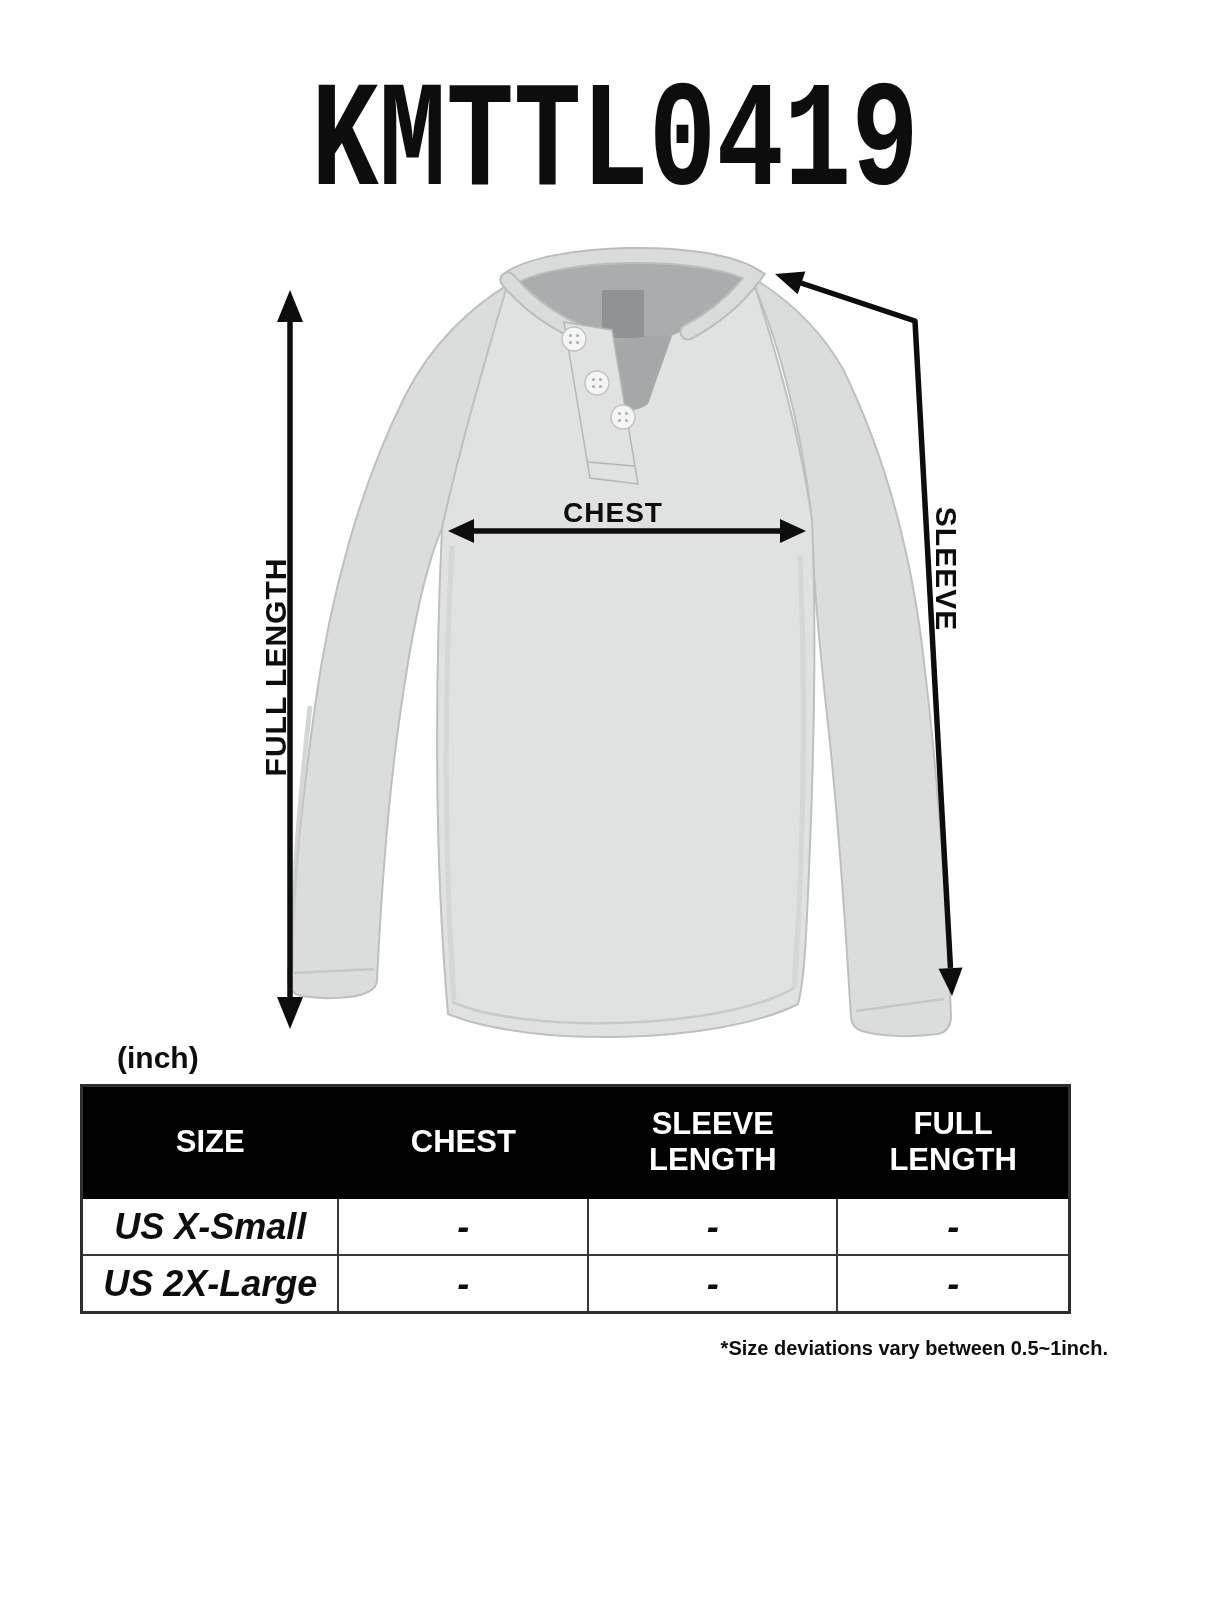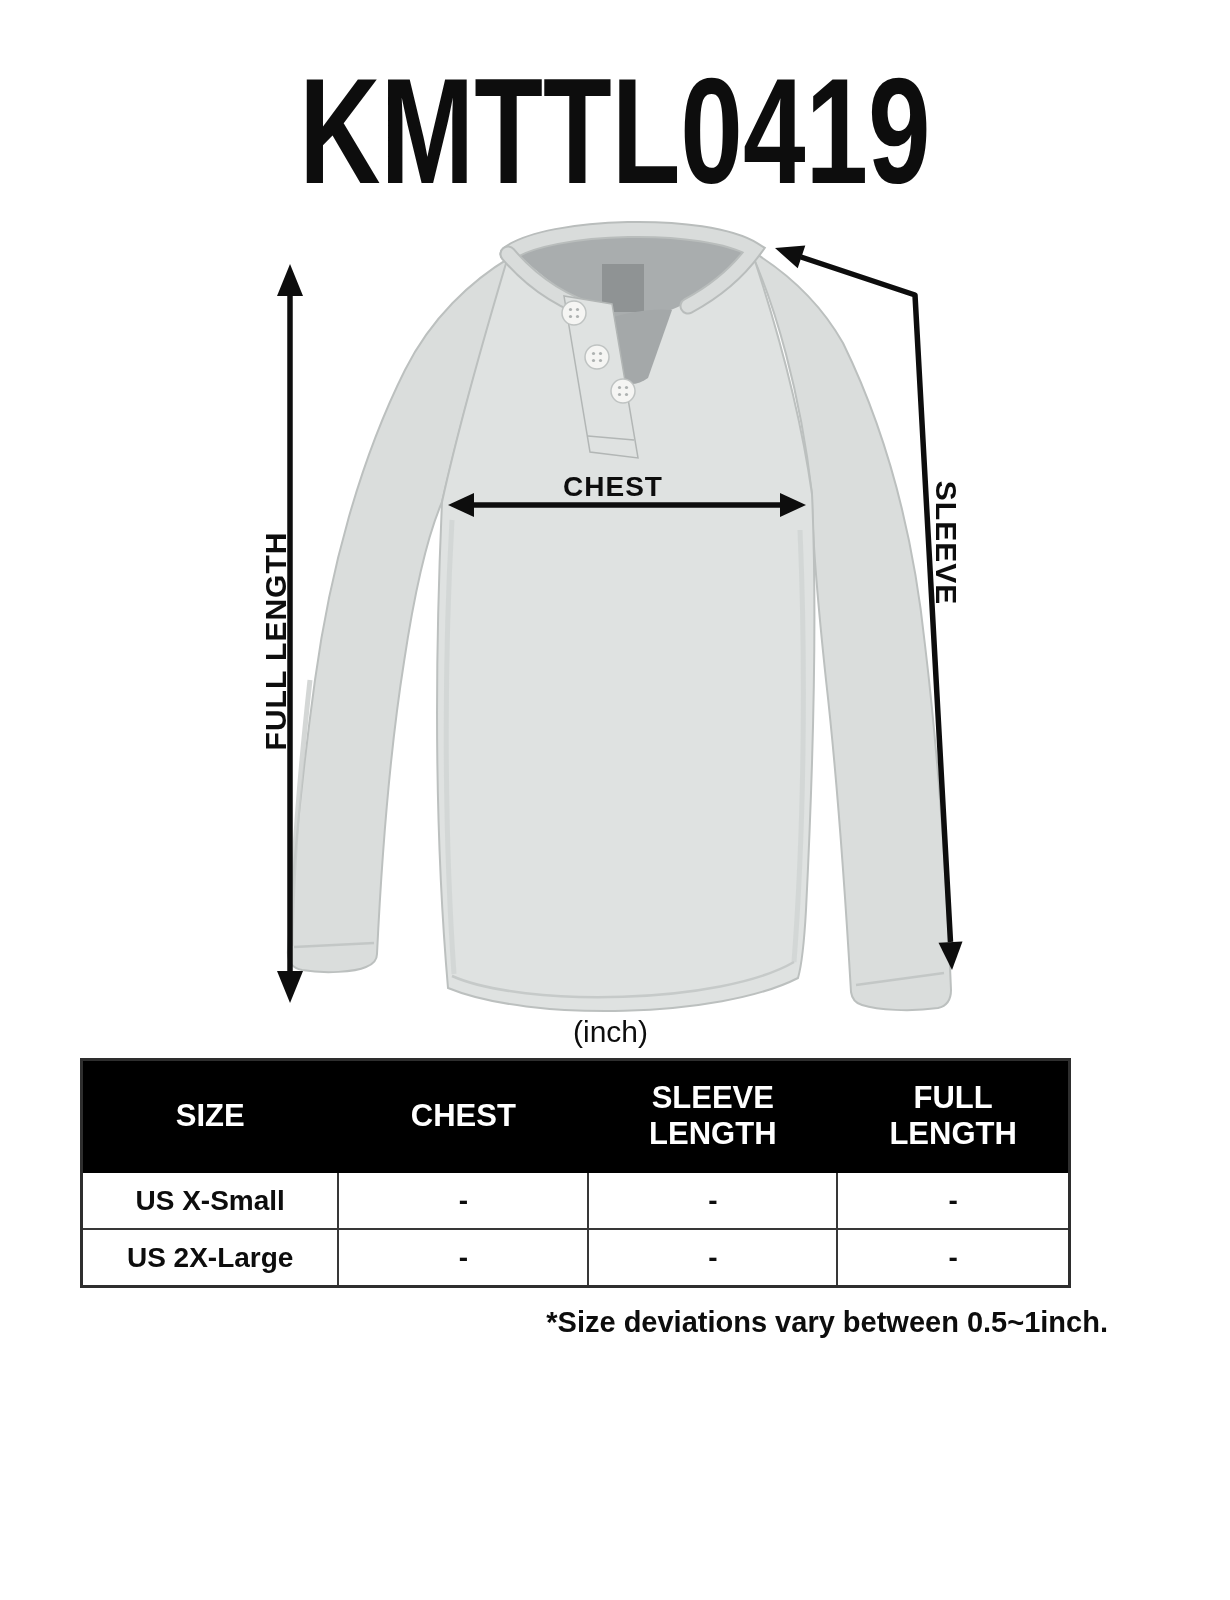--- a/index.html
+++ b/index.html
@@ -3,61 +3,61 @@
 <meta charset="utf-8">
 <style>
   html,body{margin:0;padding:0;}
   body{
     width:1230px;height:1600px;background:#ffffff;
     font-family:"Liberation Sans","DejaVu Sans",sans-serif;
     color:#0d0d0d;overflow:hidden;
   }
   
   .title{
-    margin:4px;padding-top:52px;height:150px;line-height:1;
-    text-align:center;font-size:150px;font-weight:bold;white-space:nowrap;
+    margin:17px;padding-top:52px;height:150px;line-height:1;
+    text-align:center;font-size:150px;font-weight:bold;white-space:nowrap;font-family:Liberation Mono, monospace;
   }
   .title .squeeze{display:inline-block;transform:scaleX(0.75);transform-origin:50% 50%;}
   
   .figure{position:relative;width:1230px;height:820px;margin-top:0;}
   .figure svg{position:absolute;left:0;top:0;}
   .diagram-label{
     position:absolute;font-weight:bold;font-size:29px;letter-spacing:1px;
     white-space:nowrap;color:#0d0d0d;
   }
   .label-full-length{left:276px;top:431px;transform:translate(-50%,-50%) rotate(-90deg);font-size:30px;}
   .label-chest{left:613px;top:277px;transform:translate(-50%,-50%);font-size:28px;}
   .label-sleeve{left:946px;top:333px;transform:translate(-50%,-50%) rotate(90deg);font-size:30px;}
   
   .unit{
-    width:991px;margin:-16px 0 8px 117px;text-align:center;
-    font-size:30px;font-weight:normal;line-height:36px;padding-right:4px;box-sizing:border-box;
+    width:991px;margin:-16px 0 8px 117px;text-align:left;
+    font-size:30px;font-weight:bold;line-height:36px;padding-right:4px;box-sizing:border-box;
   }
   
   table.size-table{
     border-collapse:collapse;table-layout:fixed;
     width:991px;margin-left:80px;border:3px solid #2e2e2e;
   }
   table.size-table col.c1{width:26%;}
   table.size-table col.c2{width:25.3%;}
   table.size-table col.c3{width:25.2%;}
   table.size-table col.c4{width:23.5%;}
   table.size-table th{
     background:#000000;color:#ffffff;border:2px solid #000000;
     height:110px;font-size:31px;line-height:36px;font-weight:bold;
     padding:0 14px;text-align:center;vertical-align:middle;
   }
   table.size-table td{
     border:2.5px solid #383838;height:55px;text-align:center;vertical-align:middle;
-    font-size:28px;font-weight:bold;padding:0 10px;
+    font-size:36px;font-weight:bold;padding:0 10px;font-style:italic;
   }
   
   .footnote{
     width:991px;margin:14px 0 0 117px;text-align:right;
-    font-size:29px;font-weight:bold;line-height:40px;
+    font-size:20px;font-weight:bold;line-height:40px;
   }
 </style>
 </head>
 <body>
 
 <h1 class="title"><span class="squeeze">KMTTL0419</span></h1>
 
 <div class="figure">
   <svg width="1230" height="820" viewBox="0 0 1230 820">
 

